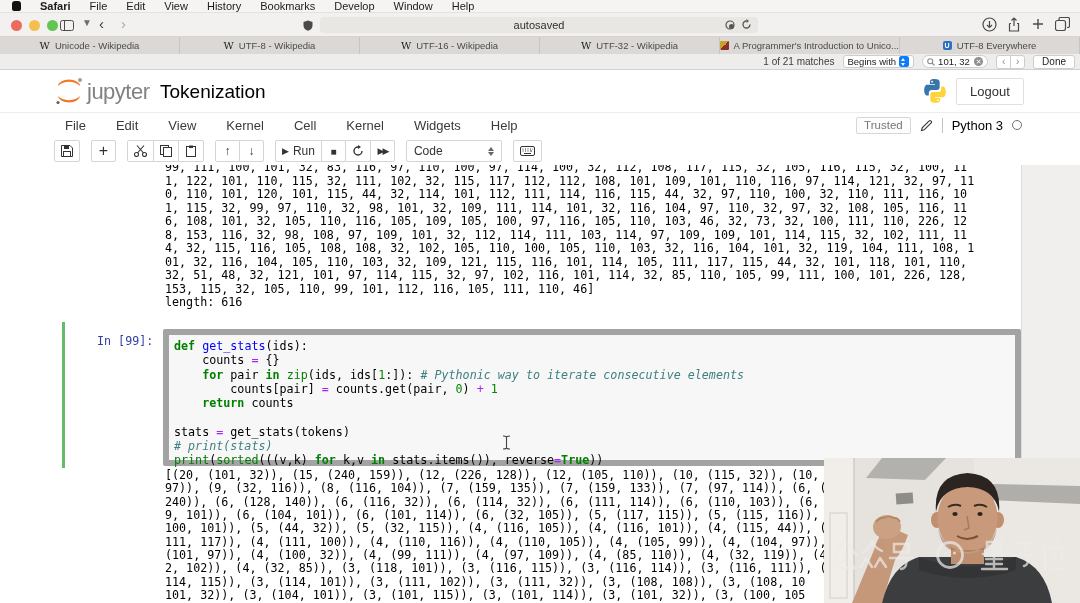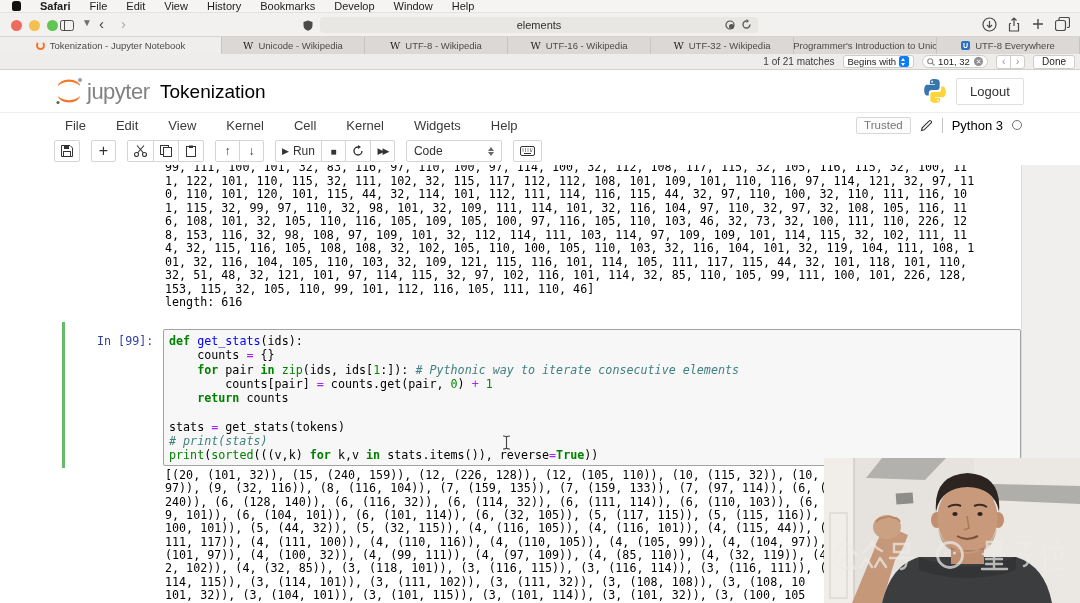--- a/index.html
+++ b/index.html
@@ -115,21 +115,21 @@
   #gutter { position:absolute; left:1021px; top:0; width:59px; height:438px;
     background:#f0efed; border-left:1px solid #dddcda; }
   .mono { font-family:"DejaVu Sans Mono", monospace; font-size:11.7px; color:#000;
     white-space:pre; }
   #out1 { position:absolute; left:165px; top:-4px; line-height:13.5px; }
   #out1 div { height:13.5px; }
   #cellbar { position:absolute; left:62px; top:157px; width:2.5px; height:146px;
     background:#66bb6a; }
   #prompt { position:absolute; left:97px; top:169px; color:#303F9F; }
   #codebox { position:absolute; left:163px; top:164px; width:858px; height:137px;
-    background:#f7f7f7; border:1px solid #a3a3a3; border-radius:2px; padding:4px 0 0 5px; }
+    background:#f7f7f7; border:6px solid #a3a3a3; border-radius:2px; padding:4px 0 0 5px; }
   #code { line-height:14.3px; }
   #code div { height:14.3px; }
   .tok-kw { color:#008000; font-weight:bold; } .tok-fn { color:#0000ff; }
   .tok-bi { color:#008000; } .tok-cm { color:#408080; font-style:italic; }
   .tok-nm { color:#080; } .tok-op { color:#AA22FF; } .tok-pl { color:#000; }
   #ibeam { position:absolute; left:502px; top:270px; }
   #out2 { position:absolute; left:165px; top:304px; line-height:13.35px; }
   #out2 div { height:13.35px; }
 
   
@@ -166,21 +166,21 @@
     </span>
     <span class="cicon" id="chev">▼</span>
     <span class="cicon" id="navback">‹</span>
     <span class="cicon" id="navfwd">›</span>
     <span class="cicon" id="shield">
       <svg width="10" height="11" viewBox="0 0 10 11">
           <path d="M5 0.5 L9.5 2 V5.5 C9.5 8.5 7.5 10 5 10.8 C2.5 10 0.5 8.5 0.5 5.5 V2 Z" fill="#4a4a4a"></path>
         </svg>
     </span>
     <div id="urlpill">
-      <span id="urltext">elements</span>
+      <span id="urltext">autosaved</span>
       <span id="urlright">
         <svg width="10" height="10" viewBox="0 0 10 10">
             <circle cx="5" cy="5" r="4" fill="none" stroke="#555" stroke-width="1.2"></circle>
             <circle cx="6.5" cy="6.5" r="2.5" fill="#555"></circle>
           </svg>
         <svg width="11" height="11" viewBox="0 0 11 11">
             <path d="M9 5.5 A3.5 3.5 0 1 1 5.5 2" fill="none" stroke="#555" stroke-width="1.3"></path>
             <path d="M5.5 0 L8 2 L5.5 4 Z" fill="#555"></path>
           </svg>
       </span>
@@ -198,24 +198,20 @@
           <path d="M7 2 V12 M2 7 H12" stroke="#4a4a4a" stroke-width="1.4"></path>
         </svg>
       <svg width="15" height="14" viewBox="0 0 15 14">
           <rect x="0.5" y="3.5" width="10" height="10" rx="2" fill="none" stroke="#4a4a4a" stroke-width="1.2"></rect>
           <path d="M4 3 V2 a1.5 1.5 0 0 1 1.5-1.5 H13 a1.5 1.5 0 0 1 1.5 1.5 V9 a1.5 1.5 0 0 1-1.5 1.5 H12" fill="none" stroke="#4a4a4a" stroke-width="1.2"></path>
         </svg>
     </div>
   </div>
 
   <div id="tabbar">
-      <div class="tab active">
-        <span class="fav-jup"></span>
-        <span class="lbl">Tokenization - Jupyter Notebook</span>
-      </div>
       <div class="tab">
         <span class="fav-w">W</span>
         <span class="lbl">Unicode - Wikipedia</span>
       </div>
       <div class="tab">
         <span class="fav-w">W</span>
         <span class="lbl">UTF-8 - Wikipedia</span>
       </div>
       <div class="tab">
         <span class="fav-w">W</span>

